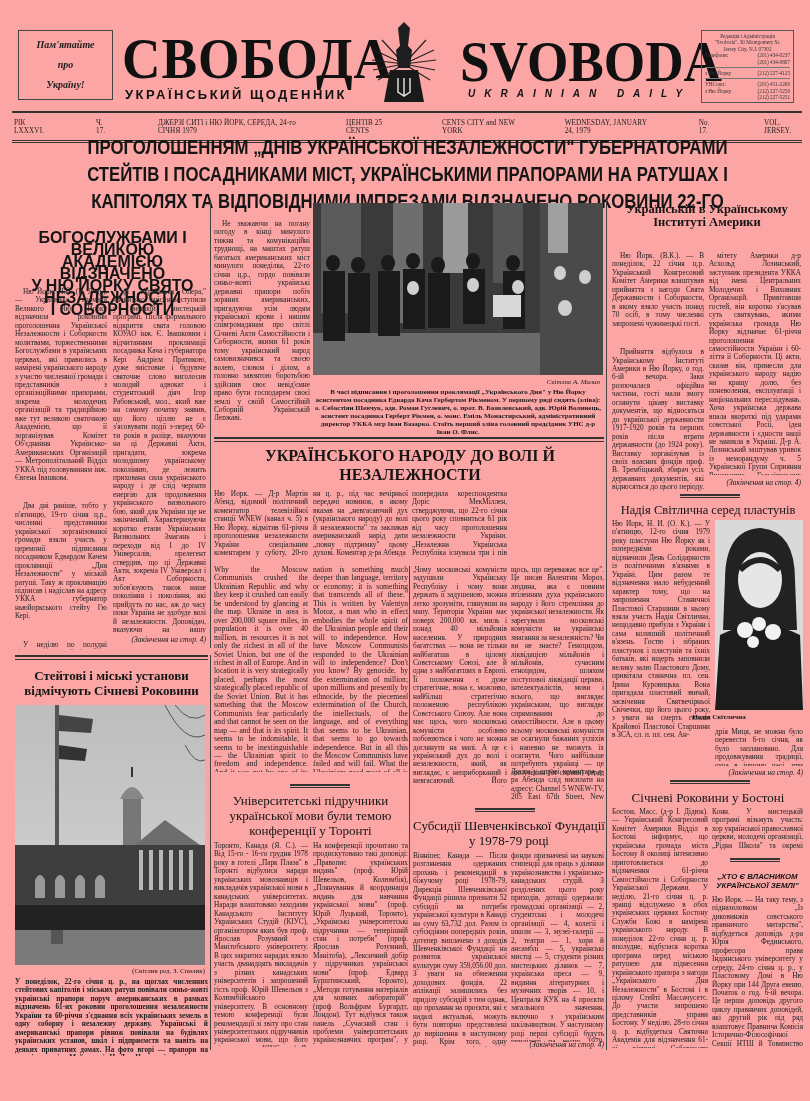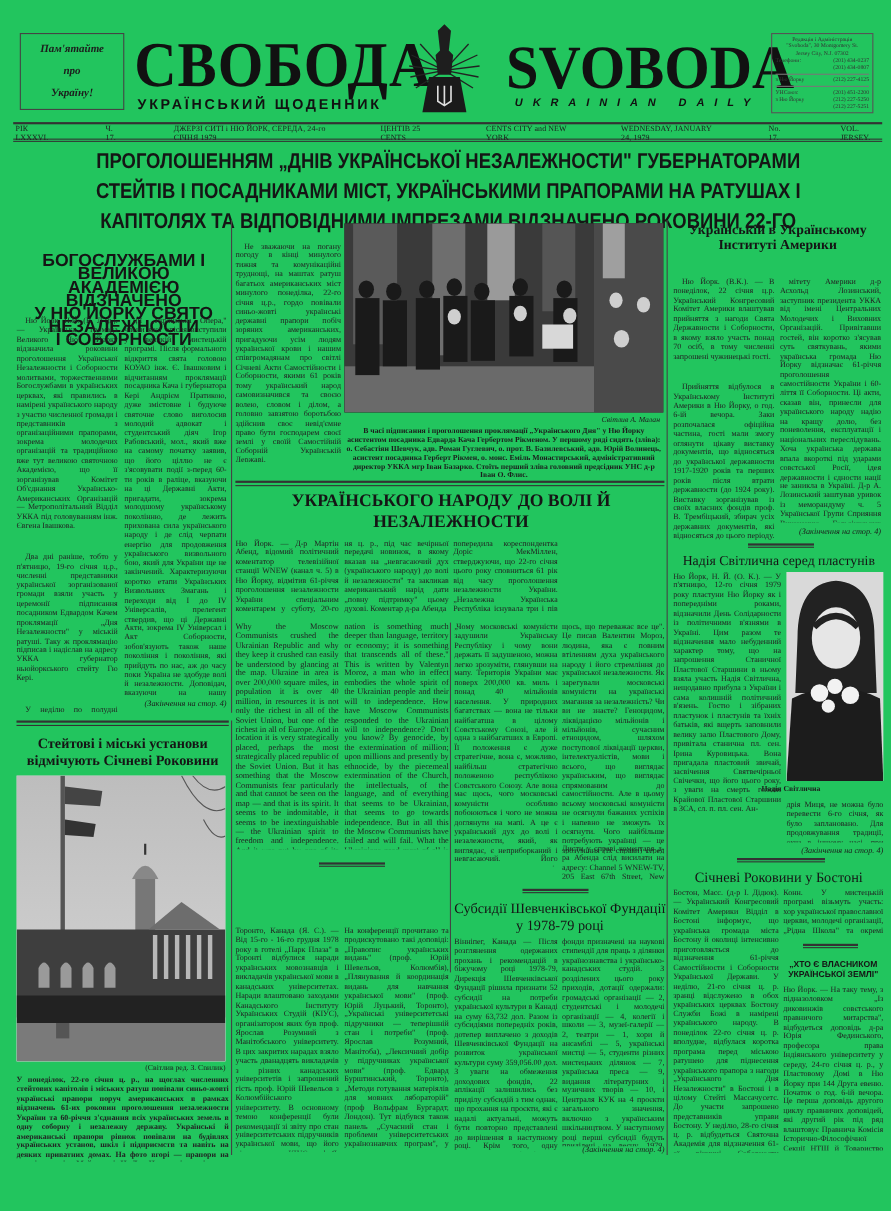--- a/index.html
+++ b/index.html
@@ -3,37 +3,37 @@
 <meta charset="utf-8">
 <style>
   * { box-sizing: border-box; margin: 0; padding: 0; }
   html, body { width: 810px; height: 1101px; overflow: hidden; }
   body {
     background: #e9e8e5;
     font-family: "Liberation Serif", serif;
     color: #1c1c1c;
     position: relative;
   }
-  .page { position: absolute; left: 0; top: 0; width: 810px; height: 1101px; background: #22c55e; }
+  .page { position: absolute; left: 0; top: 0; width: 810px; height: 1101px; background: #fca5a5; }
   .abs { position: absolute; }
 
   
   .motto-box { left: 18px; top: 30px; width: 95px; height: 70px; border: 1px solid #444; display: flex; flex-direction: column; justify-content: center; align-items: center; font-style: italic; font-weight: bold; font-size: 10px; line-height: 20px; font-family: "Liberation Serif", serif; }
   .title-ukr { left: 122px; top: 30px; font-family: "Liberation Serif", serif; font-weight: bold; font-size: 58px; letter-spacing: 1px; transform: scaleX(0.92); transform-origin: left top; line-height: 58px; color: #111; }
   .sub-ukr { left: 125px; top: 87px; font-family: "Liberation Sans", sans-serif; font-weight: bold; font-size: 13px; letter-spacing: 2.5px; color: #111; }
   .emblem { left: 368px; top: 20px; width: 72px; height: 84px; }
   .title-eng { left: 460px; top: 34px; font-weight: bold; font-size: 56px; line-height: 56px; transform: scaleX(0.95); transform-origin: left top; color: #111; }
   .sub-eng { left: 468px; top: 88px; font-family: "Liberation Sans", sans-serif; font-weight: bold; font-style: italic; font-size: 10px; letter-spacing: 9px; color: #111; }
   .contact-box { left: 701px; top: 30px; width: 93px; height: 73px; border: 1px solid #555; font-size: 5.2px; line-height: 6.4px; padding: 2px 3px; color: #333; }
   .contact-box .ctr { text-align: center; }
   .contact-box .row { display: flex; justify-content: space-between; }
   .contact-box hr { border: none; border-top: 1px solid #777; margin: 2px 0; }
 
   
-  .dateline { left: 12px; top: 111px; width: 790px; height: 18px; border-top: 2px solid #333; border-bottom: 3px double #333; display: flex; justify-content: space-between; align-items: flex-start; font-size: 7.2px; padding: 0 2px; font-family: "Liberation Serif", serif; letter-spacing: 0.1px; gap: 48px; }
+  .dateline { left: 12px; top: 111px; width: 790px; height: 32px; border-top: 2px solid #333; border-bottom: 3px double #333; display: flex; justify-content: space-between; align-items: center; font-size: 7.2px; padding: 0 2px; font-family: "Liberation Serif", serif; letter-spacing: 0.1px; gap: 48px; }
 
   
   .main-head { left: 10px; top: 134px; width: 795px; text-align: center; font-family: "Liberation Sans", sans-serif; font-weight: bold; font-size: 19.5px; line-height: 27px; transform: scaleX(0.86); transform-origin: center top; color: #151515; }
 
   
   .col { font-size: 7.3px; line-height: 8.45px; text-align: justify; color: #222; overflow: hidden; font-family: "Liberation Serif", serif; }
   .col p { text-indent: 8px; margin-top: 20px; }
   .head-b { font-family: "Liberation Sans", sans-serif; font-weight: bold; text-align: center; color: #151515; }
   .cont { font-style: italic; text-align: right; font-size: 7.5px; }
   .vrule { width: 1px; background: #444; }
@@ -274,20 +274,25 @@
       <rect x="0" y="225" width="190" height="35" fill="#7a7a7a"></rect>
       <rect x="36" y="225" width="12" height="14" fill="#555"></rect>
     </svg>
   </div>
   <div class="abs credit" style="left:100px;top:967px;width:105px;font-style:normal;">(Світлив ред. З. Сnилик)</div>
   <div class="abs col" style="left:15px;top:978px;width:193px;height:78px;font-weight:bold;font-size:7.2px;">У понеділок, 22-го січня ц. р., на щоглах численних стейтових капітолів і міських ратуш повівали синьо-жовті українські прапори поруч американських в рамках відзначень 61-их роковин проголошення незалежности України та 60-річчя з'єднання всіх українських земель в одну соборну і незалежну державу. Українські й американські прапори рівнож повівали на будівлях українських установ, шкіл і підприємств та навіть на деяких приватних домах. На фото вгорі — прапори на щоглі ратуші в Мейплвулі, Н. Дж. Церемонія вивішення прапорів відбулася в понеділок, 22-го січня ц. р., в присутності посадника Роберта Гресміра й представників української громади.</div>
 
   <div class="abs vrule" style="left:210px;top:655px;height:395px;"></div>
 
   <div class="abs shortrule" style="left:290px;top:784px;width:60px;"></div>
+  <div class="abs head-b" style="left:214px;top:793px;width:193px;font-family:'Liberation Serif',serif;font-weight:normal;font-size:13px;line-height:15px;">
+    <div>Університетські підручники</div>
+    <div>української мови були темою</div>
+    <div>конференції у Торонті</div>
+  </div>
   <div class="abs col" style="left:214px;top:842px;width:94px;height:205px;">Торонто, Канада (Я. С.). — Від 15-го - 16-го грудня 1978 року в готелі „Парк Плаза" в Торонті відбулися наради українських мовознавців і викладачів української мови в канадських університетах. Наради влаштовано заходами Канадського Інституту Українських Студій (КІУС), організатором яких був проф. Ярослав Розумний з Манітобського університету. В цих закритих нарадах взяло участь дванадцять викладачів з різних канадських університетів і запрошений гість проф. Юрій Шевельов з Колюмбійського університету. В основному темою конференції були рекомендації зі звіту про стан університетських підручників української мови, що його підготовив для КІУС проф. Я. Розумний для минулорічних нарад співробітників КІУС у Лондоні, Онтаріо. Цей звіт буде надрукований у п'ятому числі Журналу Вищих українознавчих студій (Торонто).</div>
   <div class="abs col" style="left:313px;top:842px;width:95px;height:205px;">На конференції прочитано та продискутовано такі доповіді: „Правопис українських видань" (проф. Юрій Шевельов, Колюмбія), „Плянування й координація видань для навчання української мови" (проф. Юрій Луцький, Торонто), „Українські університетські підручники — теперішній стан і потреби" (проф. Ярослав Розумний, Манітоба), „Лексичний добір у підручниках української мови" (проф. Едвард Бурштинський, Торонто), „Методи готування матеріялів для мовних лябораторій" (проф Вольфрам Бургардт, Лондон). Тут відбувся також панель „Сучасний стан і проблеми університетських українознавчих програм", у якому взяли участь професори: Андрій Горняткевич (Альберта), Ярослав Розумний (Манітоба), Данило Струк (Торонто), докторант Ярослав Харчун (Оттава). Модератором панелю була проф. Іраїда Тарнавецька.</div>
 
   <div class="abs shortrule" style="left:475px;top:808px;width:60px;"></div>
   <div class="abs head-b" style="left:413px;top:818px;width:192px;font-family:'Liberation Serif',serif;font-weight:normal;font-size:13px;line-height:15px;">
     <div>Субсидії Шевченківської Фундації</div>
     <div>у 1978-79 році</div>
   </div>
   <div class="abs col" style="left:413px;top:852px;width:94px;height:195px;">Вінніпег, Канада — Після розглянення одержаних прохань і рекомендацій в біжучому році 1978-79, Дирекція Шевченківської Фундації рішила признати 52 субсидії на потреби української культури в Канаді на суму 63,732 дол. Разом із субсидіями попередніх років, дотепер виплачено з доходів Шевченківської Фундації на розвиток української культури суму 359,056.00 дол. З уваги на обмеження доходових фондів, 22 аплікації залишились без приділу субсидій з тим однак, що прохання на проєкти, які є надалі актуальні, можуть бути повторно представлені до вирішення в наступному році. Крім того, одну студентську аплікацію з ділянки українознавства рекомендовано запропонувати Канадському Інститутові Українських Студій в Едмонтоні, з уваги на те, що цей інститут має спеціяльні</div>
   <div class="abs col" style="left:511px;top:852px;width:93px;height:190px;">фонди призначені на наукові стипендії для праць з ділянки українознавства і українсько-канадських студій. З розділених цього року приходів, дотації одержали: громадські організації — 2, студентські і молодечі організації — 4, колегії і школи — 3, музеї-галерії — 2, театри — 1, хори й ансамблі — 5, українські мистці — 5, студенти різних мистецьких ділянок — 7, українська преса — 9, видання літературних і музичних творів — 10, і Централя КУК на 4 проєкти загального значення, включно з українським шкільництвом. У наступному році перші субсидії будуть приділені на весну 1979, головним чином на студентські проєкти літніх вакацій, а решту розділять під кінець 1979 року в міру напливання приходів з інвестицій власних фондів.</div>
@@ -316,19 +321,19 @@
   <div class="abs caption" style="left:675px;top:713px;width:88px;">Надія Світлична</div>
   <div class="abs col" style="left:715px;top:728px;width:88px;height:38px;">дрія Миця, не можна було перевести 6-го січня, як було заплановано. Для продовжування традиції, охча в іншому часі, при співі коля-</div>
   <div class="abs cont" style="left:715px;top:768px;width:88px;">(Закінчення на стор. 4)</div>
 
   <div class="abs shortrule" style="left:670px;top:780px;width:80px;"></div>
   <div class="abs head-b" style="left:612px;top:790px;width:192px;font-family:'Liberation Serif',serif;font-weight:normal;font-size:13px;">Січневі Роковини у Бостоні</div>
   <div class="abs col" style="left:612px;top:808px;width:96px;height:240px;">Бостон, Масс. (д-р І. Дідюк). — Український Конгресовий Комітет Америки Відділ в Бостоні інформує, що українська громада міста Бостону й околиці інтенсивно приготовляється до відзначення 61-річчя Самостійности і Соборности Української Держави. У неділю, 21-го січня ц. р. зранці відслужено в обох українських церквах Бостону Служби Божі в намірені українського народу. В понеділок 22-го січня ц. р. вполудне, відбулася коротка програма перед міською ратушею для піднесення українського прапора з нагоди „Українського Дня Незалежности" в Бостоні і в цілому Стейті Массачусетс. До участи запрошено представників управи Бостону. У неділю, 28-го січня ц. р. відбудеться Святочна Академія для відзначення 61-ої річниці Соборности України, початок в год. 3:30 по полудні, в залі української православної парафії св. Андрея при 24 Орчард Роуд, Джамейка Плейн, Масс. Святочну доповідь виголосить проф. д-р Михайло Воскобійник з Бріджпорту,</div>
   <div class="abs col" style="left:712px;top:808px;width:91px;height:42px;">Конн. У мистецькій програмі візьмуть участь: хор української православної церкви, молодечі організації, „Рідна Школа" та окремі мистецькі сили.</div>
 
   <div class="abs shortrule" style="left:730px;top:858px;width:50px;"></div>
-  <div class="abs head-b" style="left:712px;top:872px;width:91px;font-size:7.8px;line-height:9px;">
+  <div class="abs head-b" style="left:712px;top:872px;width:91px;font-size:7.8px;line-height:9px;font-style:italic;">
     <div>„ХТО Є ВЛАСНИКОМ</div>
     <div>УКРАЇНСЬКОЇ ЗЕМЛІ"</div>
   </div>
   <div class="abs col" style="left:712px;top:896px;width:91px;height:150px;">Ню Йорк. — На таку тему, з підназоловком „Із диковинжів совєтського правничого митарства", відбудеться доповідь д-ра Юрія Фединського, професора права Індіянського університету у середу, 24-го січня ц. р., у Пластовому Домі в Ню Йорку при 144 Друга евеню. Початок о год. 6-ій вечора. Це перша доповідь другого циклу правничих доповідей, які другий рік під ряд влаштовує Правнича Комісія Історично-Філософічної Секції НТШ й Товариство Українських Правників в ЗСА. На доповідь запрошені члени обох установ та ширше громадянство. Доповіді порушують актуальні правничі проблеми. Вступ вільний.</div>
 
 </div>
 
 </body></html>

